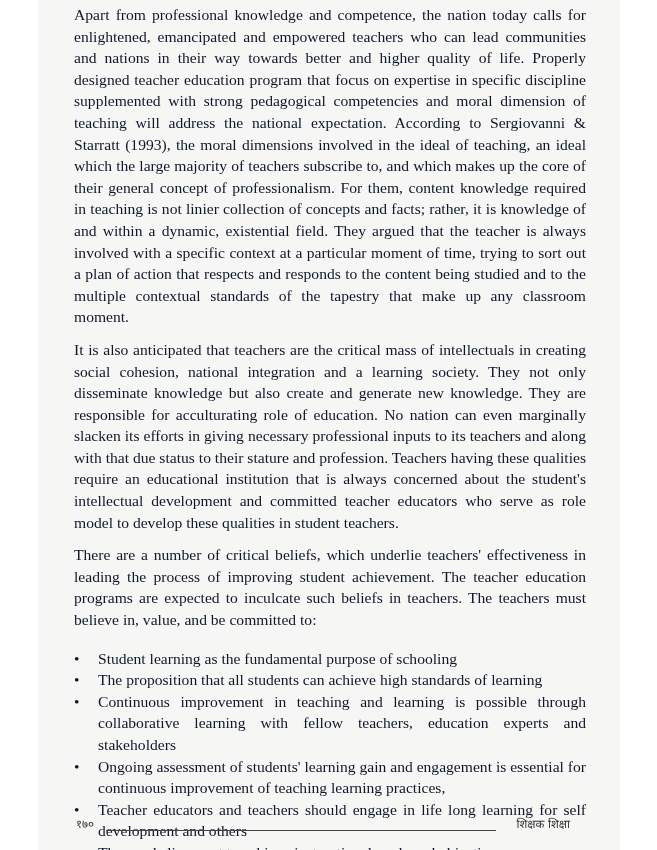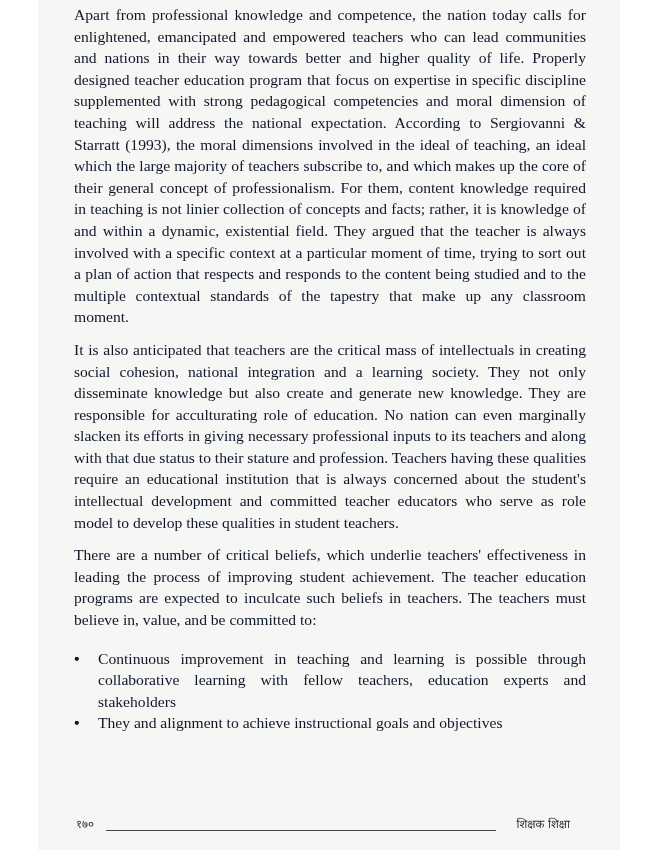--- a/index.html
+++ b/index.html
@@ -23,25 +23,25 @@
 </head>
 <body>
 
 <div class="scan"></div>
 
 <div class="content">
   <p class="para">Apart from professional knowledge and competence, the nation today calls for enlightened, emancipated and empowered teachers who can lead communities and nations in their way towards better and higher quality of life. Properly designed teacher education program that focus on expertise in specific discipline supplemented with strong pedagogical competencies and moral dimension of teaching will address the national expectation. According to Sergiovanni &amp; Starratt (1993), the moral dimensions involved in the ideal of teaching, an ideal which the large majority of teachers subscribe to, and which makes up the core of their general concept of professionalism.  For them, content knowledge required in teaching is not linier collection of concepts and facts; rather, it is knowledge of and within a dynamic, existential field. They argued that the teacher is always involved with a specific context at a particular moment of time, trying to sort out a plan of action that respects and responds to the content being studied and to the multiple contextual standards of the tapestry that make up any classroom moment.</p>
   <p class="para">It is also anticipated that teachers are the critical mass of intellectuals in creating social cohesion, national integration and a learning society. They not only disseminate knowledge but also create and generate new knowledge. They are responsible for acculturating role of education. No nation can even marginally slacken its efforts in giving necessary professional inputs to its teachers and along with that due status to their stature and profession. Teachers having these qualities require an educational institution that is always concerned about the student's intellectual development and committed teacher educators who serve as role model to develop these qualities in student teachers.</p>
   <p class="para" style="margin-bottom:17px">There are a number of critical beliefs, which underlie teachers' effectiveness in leading the process of improving student achievement. The teacher education programs are expected to inculcate such beliefs in teachers. The teachers must believe in, value, and be committed to:</p>
   <ul class="list">
-    <li><span class="bullet">•</span></li>
-    <li><span class="bullet">•</span></li>
+    <li><span class="bullet">•</span><span>Student learning as the fundamental purpose of schooling</span></li>
+    <li><span class="bullet">•</span><span>The proposition that all students can achieve high standards of learning</span></li>
     <li><span class="bullet">•</span><span>Continuous improvement in teaching and learning is possible through collaborative learning with fellow teachers, education experts and stakeholders</span></li>
-    <li><span class="bullet">•</span></li>
-    <li><span class="bullet">•</span></li>
+    <li><span class="bullet">•</span><span>Ongoing assessment of students' learning gain and engagement is essential for continuous improvement of teaching learning practices,</span></li>
+    <li><span class="bullet">•</span><span>Teacher educators and teachers should engage in life long learning for self development and others</span></li>
     <li><span class="bullet">•</span><span>They and alignment to achieve instructional goals and objectives</span></li>
   </ul>
 </div>
 
 <div class="footer">
   <span class="pageno">१७०</span>
   <div class="rule"></div>
   <span class="journal">शिक्षक शिक्षा</span>
 </div>
 

